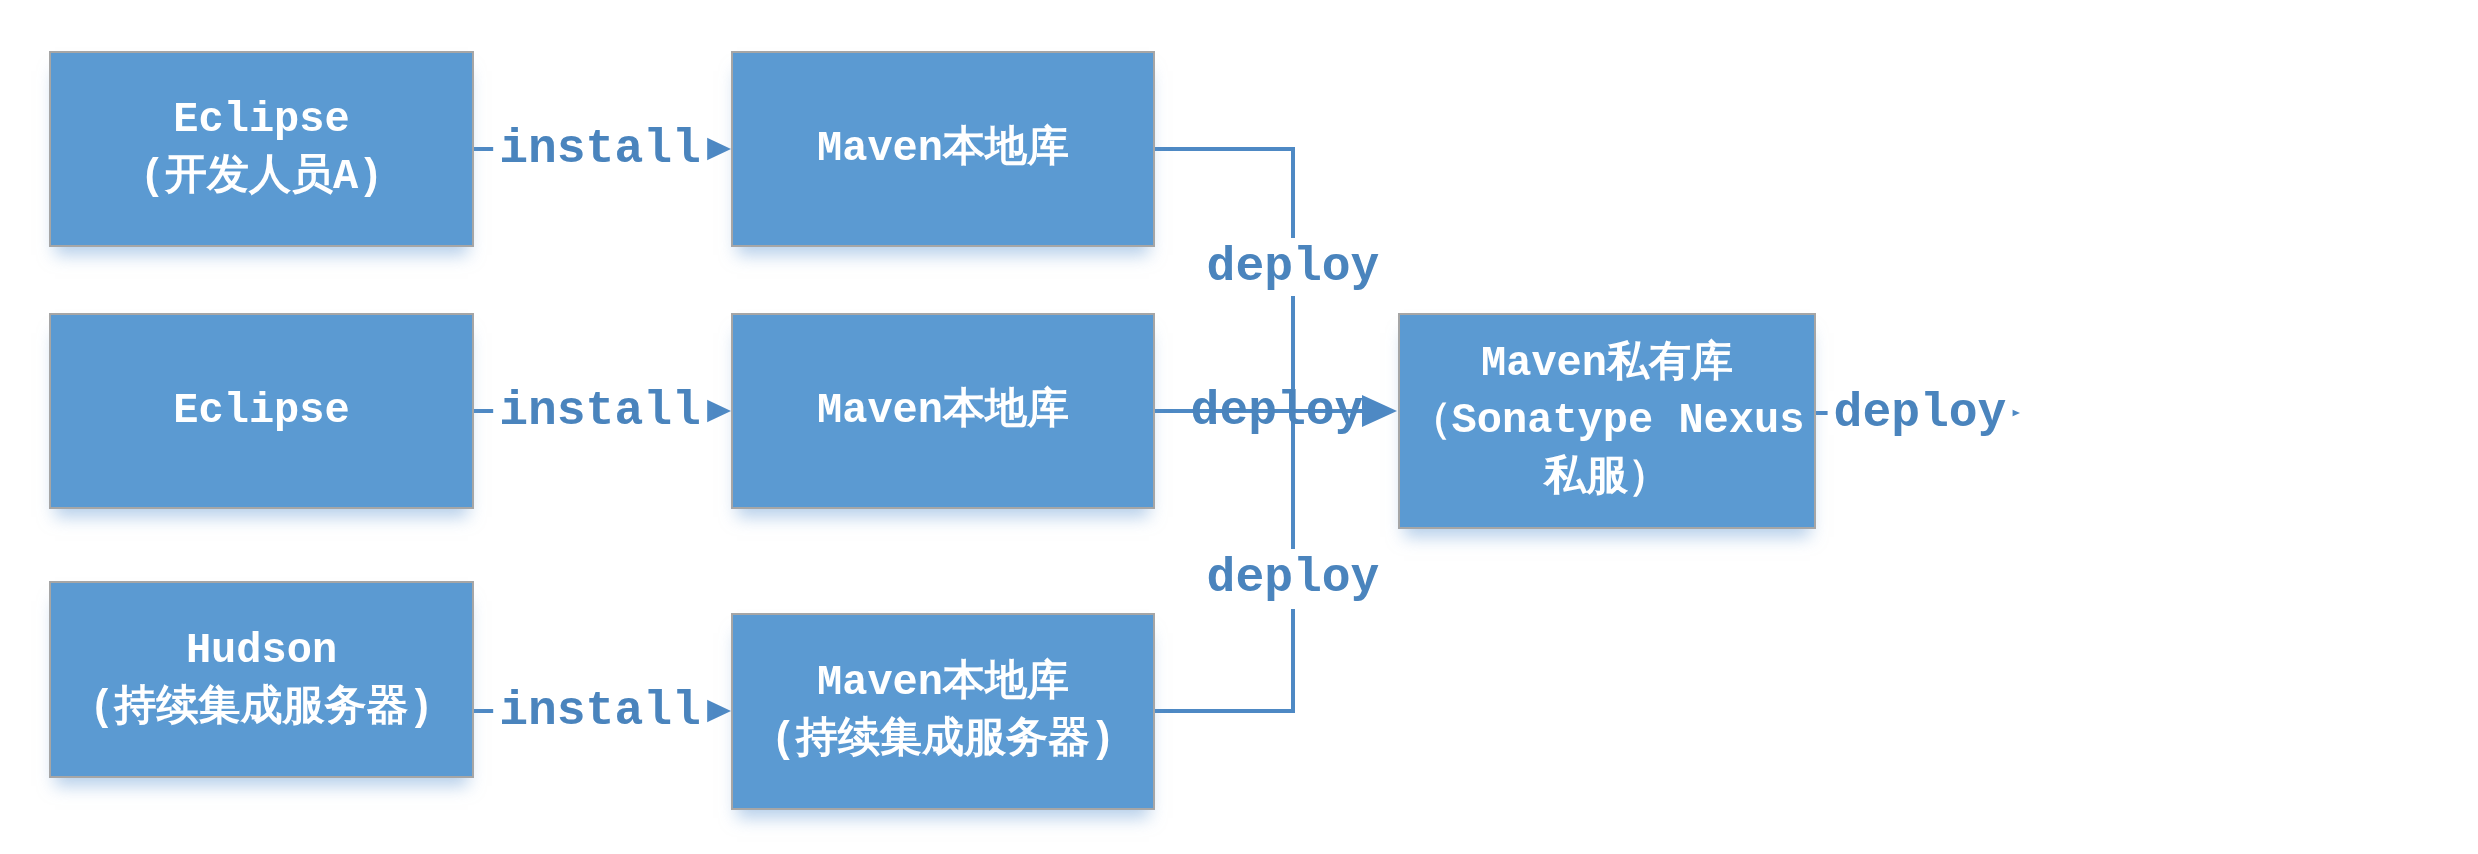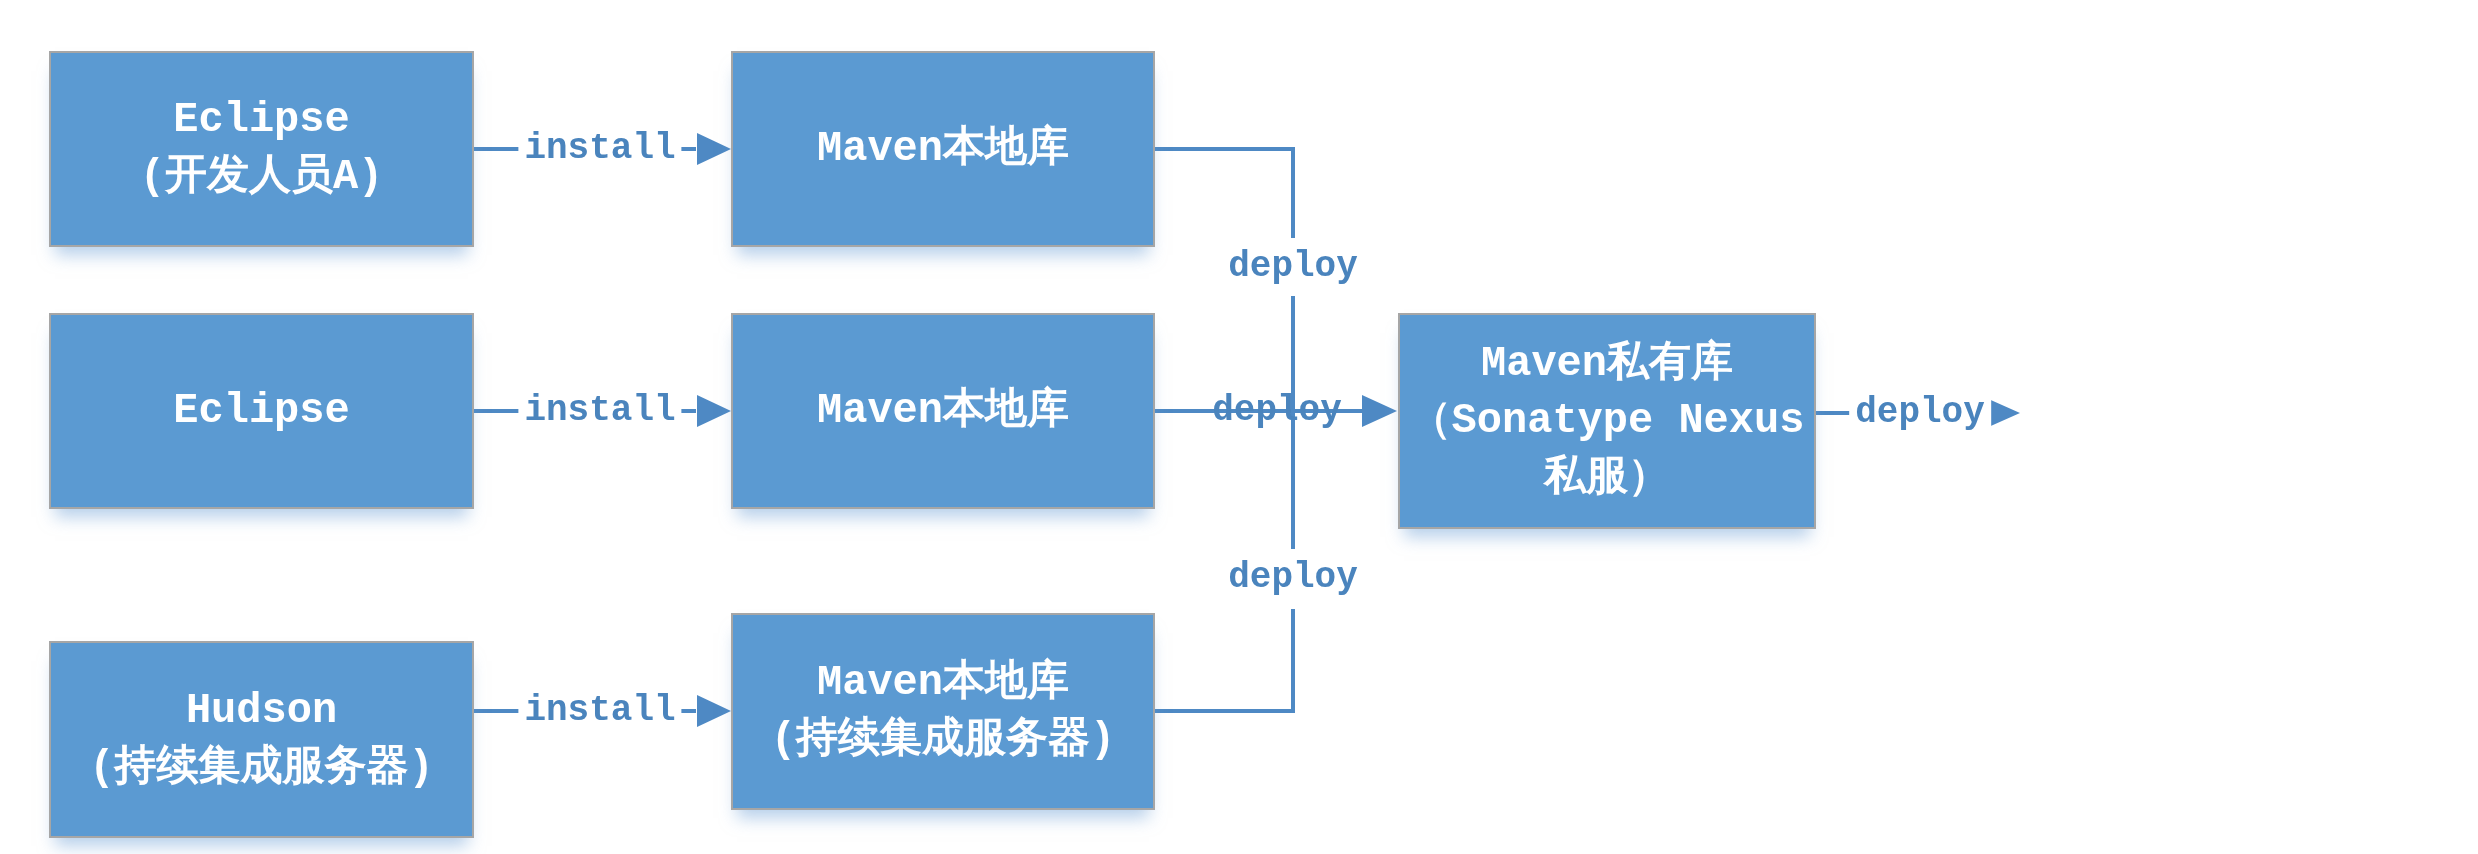--- a/index.html
+++ b/index.html
@@ -26,21 +26,21 @@
     text-align:left;
     box-shadow:0 14px 16px -6px rgba(122,168,216,0.55);
     white-space:nowrap;
   }
   svg.wires{position:absolute;left:0;top:0;}
   .edge-label{
     position:absolute;
     transform:translate(-50%,-50%);
     color:#4a84bd;
     font-weight:bold;
-    font-size:36px;
+    font-size:48px;
     line-height:44px;
     white-space:nowrap;
   }
   .edge-label.bg{background:#ffffff;padding:0 6px;}
 </style>
 </head>
 <body>
 
 <div class="canvas">
 
@@ -87,21 +87,21 @@
     <span>Maven本地库</span>
   </div>
 
   <div class="node" style="left:1398px;top:313px;width:418px;height:216px">
     <span>Maven私有库</span>
     <span>（Sonatype Nexus</span>
     <span>私服）</span>
   </div>
 
 
-  <div class="node" style="left:49px;top:641px;width:425px;height:197px">
+  <div class="node" style="left:49px;top:581px;width:425px;height:197px">
     <span>Hudson</span>
     <span>(持续集成服务器)</span>
   </div>
 
   <div class="node" style="left:731px;top:613px;width:424px;height:197px">
     <span>Maven本地库</span>
     <span>(持续集成服务器)</span>
   </div>
 
   <div class="edge-label bg" style="left:600px;top:149px">install</div>

